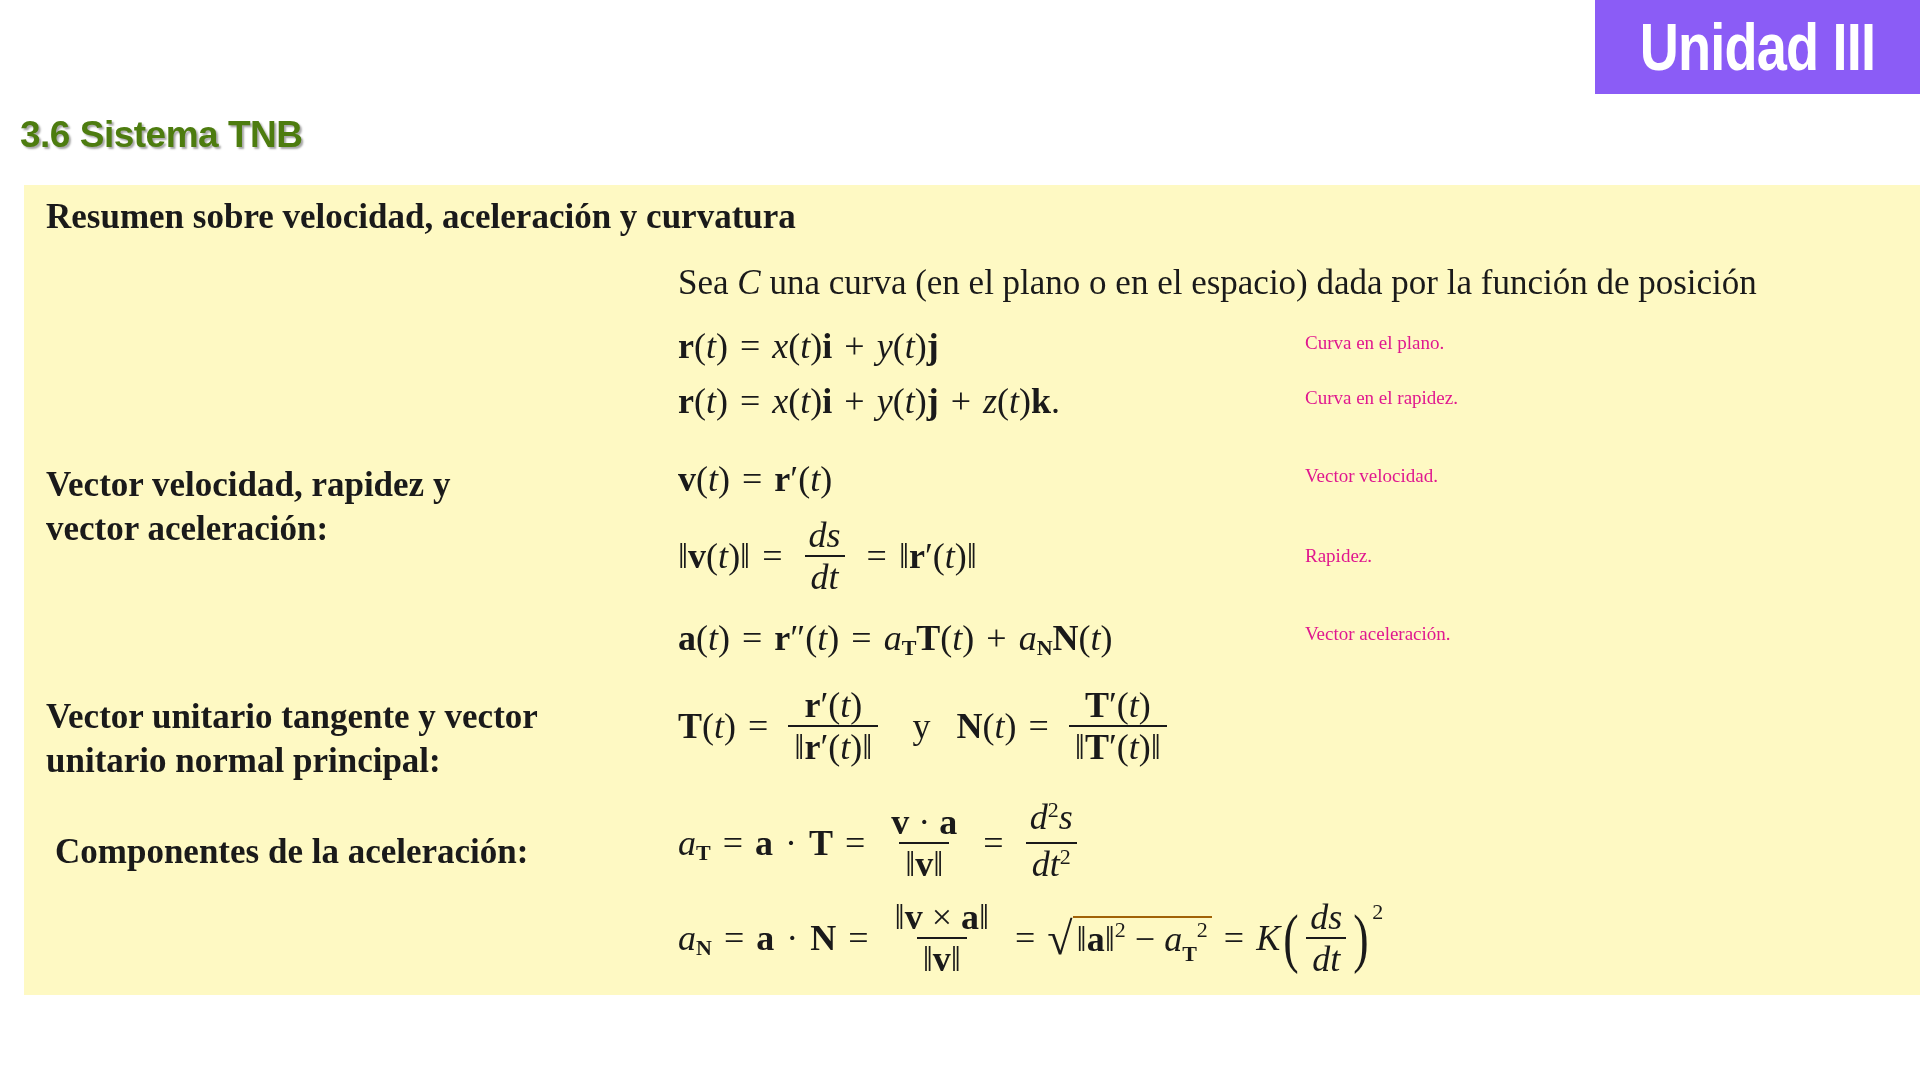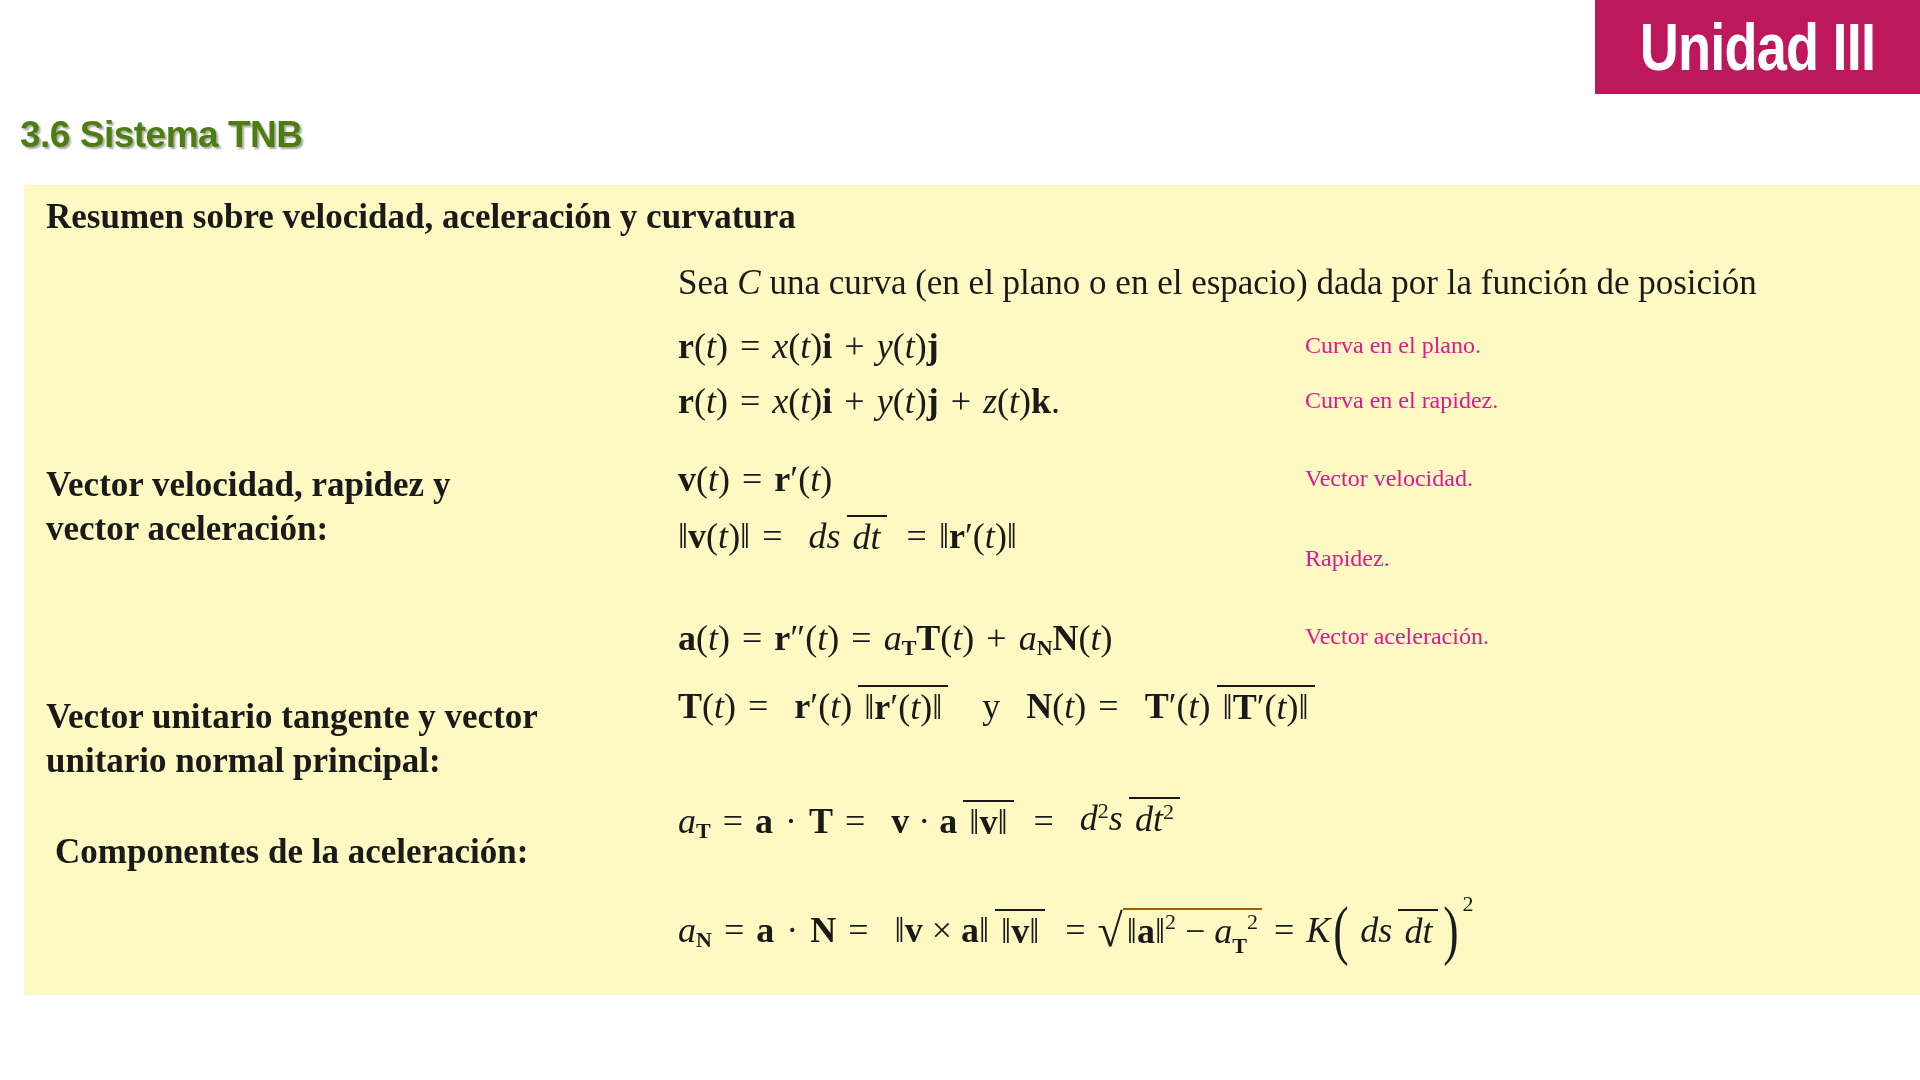--- a/index.html
+++ b/index.html
@@ -1,29 +1,29 @@
 <!DOCTYPE html>
 <html><head>
   <meta charset="utf-8">
   <style>
     html, body { margin:0; padding:0; }
     body { width:1920px; height:1080px; background:#ffffff; position:relative; overflow:hidden; font-family:"Liberation Serif", serif; color:#1a1a1a; }
-    .unit-badge { position:absolute; left:1595px; top:0; width:325px; height:94px; background:#be185d; display:flex; align-items:center; justify-content:center; }
+    .unit-badge { position:absolute; left:1595px; top:0; width:325px; height:94px; background:#8b5cf6; display:flex; align-items:center; justify-content:center; }
     .unit-badge span { color:#ffffff; font-family:"Liberation Sans", sans-serif; font-weight:bold; font-size:66px; letter-spacing:-1px; transform:scaleX(0.82); display:inline-block; }
     .section-title { position:absolute; left:20px; top:114px; font-family:"Liberation Sans", sans-serif; font-weight:bold; font-size:37px; color:#4d7c0f; text-shadow:2px 2px 2px rgba(0,0,0,0.35); letter-spacing:-0.5px; }
     .panel { position:absolute; left:24px; top:185px; width:1888px; height:810px; background:#fef9c3;padding-left:16px; }
     .abs { position:absolute; white-space:nowrap; }
     .panel-title { left:22px; top:12px; font-weight:bold; font-size:35px; }
     .label { font-weight:bold; font-size:35px; line-height:44px; }
     .intro { font-size:35px; }
     .eq { font-size:36px; display:flex; align-items:center; }
-    .note { color:#e0188f; font-size:24px; }
+    .note { color:#e0188f; font-size:19px; }
     .b { font-weight:bold; font-style:normal; }
     .i { font-style:italic; }
-    .frac { display:inline-flex; flex-direction:row; align-items:center; vertical-align:middle; margin:0 8px; }
+    .frac { display:inline-flex; flex-direction:column; align-items:center; vertical-align:middle; margin:0 8px; }
     .frac .num { padding:0 6px; line-height:40px; }
     .frac .den { padding:0 6px; line-height:40px; border-top:2px solid #1a1a1a; }
     .op { margin:0 12px; }
     .sub { font-size:22px; font-weight:bold; position:relative; top:10px; }
     .sup { font-size:22px; position:relative; top:-14px; }
     .sqrt { display:inline-flex; align-items:center; }
     .sqrt .rad { font-size:46px; }
     .sqrt .under { border-top:2px solid #a16207; padding:0 4px; }
     .bigparen { font-size:66px; font-weight:100; line-height:1; transform:scaleX(0.7); display:inline-block; }
   </style>

